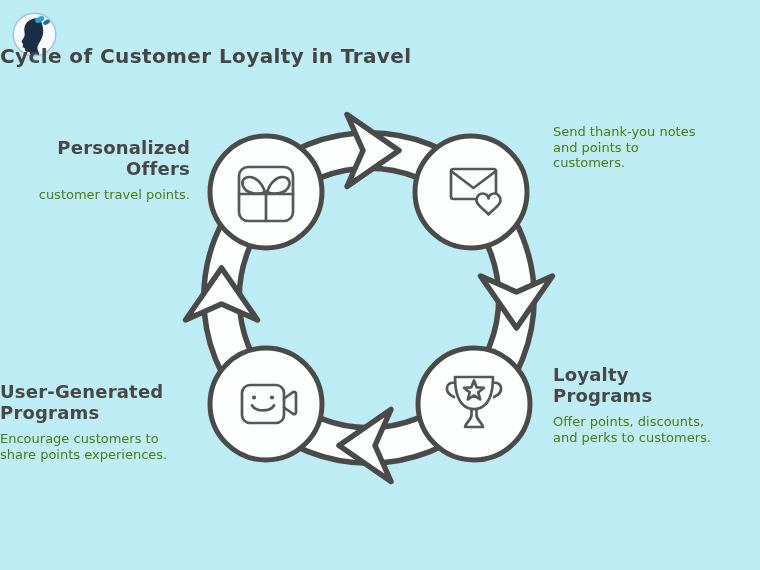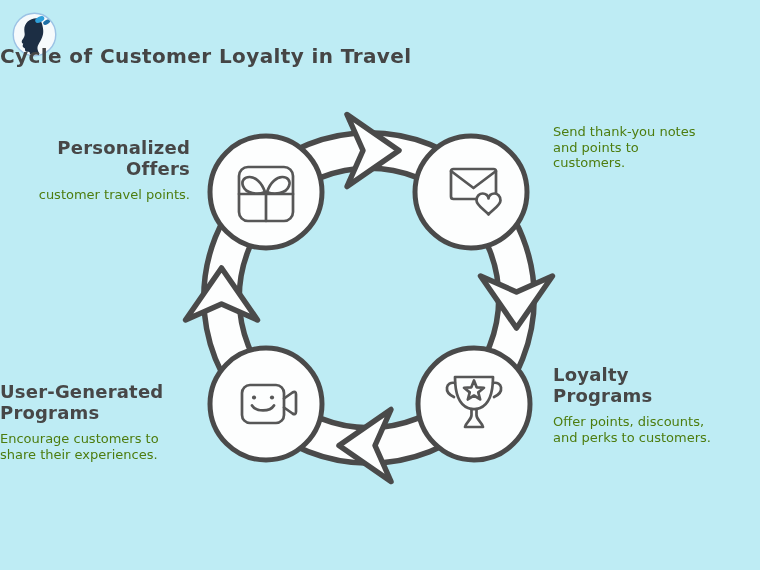--- a/index.html
+++ b/index.html
@@ -138,17 +138,17 @@
     </div>
   </div>
 
   <div class="label label-bl">
     <div class="h">
       <div>User-Generated</div>
       <div>Programs</div>
     </div>
     <div class="d">
       <div>Encourage customers to</div>
-      <div>share their experiences.</div>
+      <div>share points experiences.</div>
     </div>
   </div>
 
 </div>
 
 </body></html>

